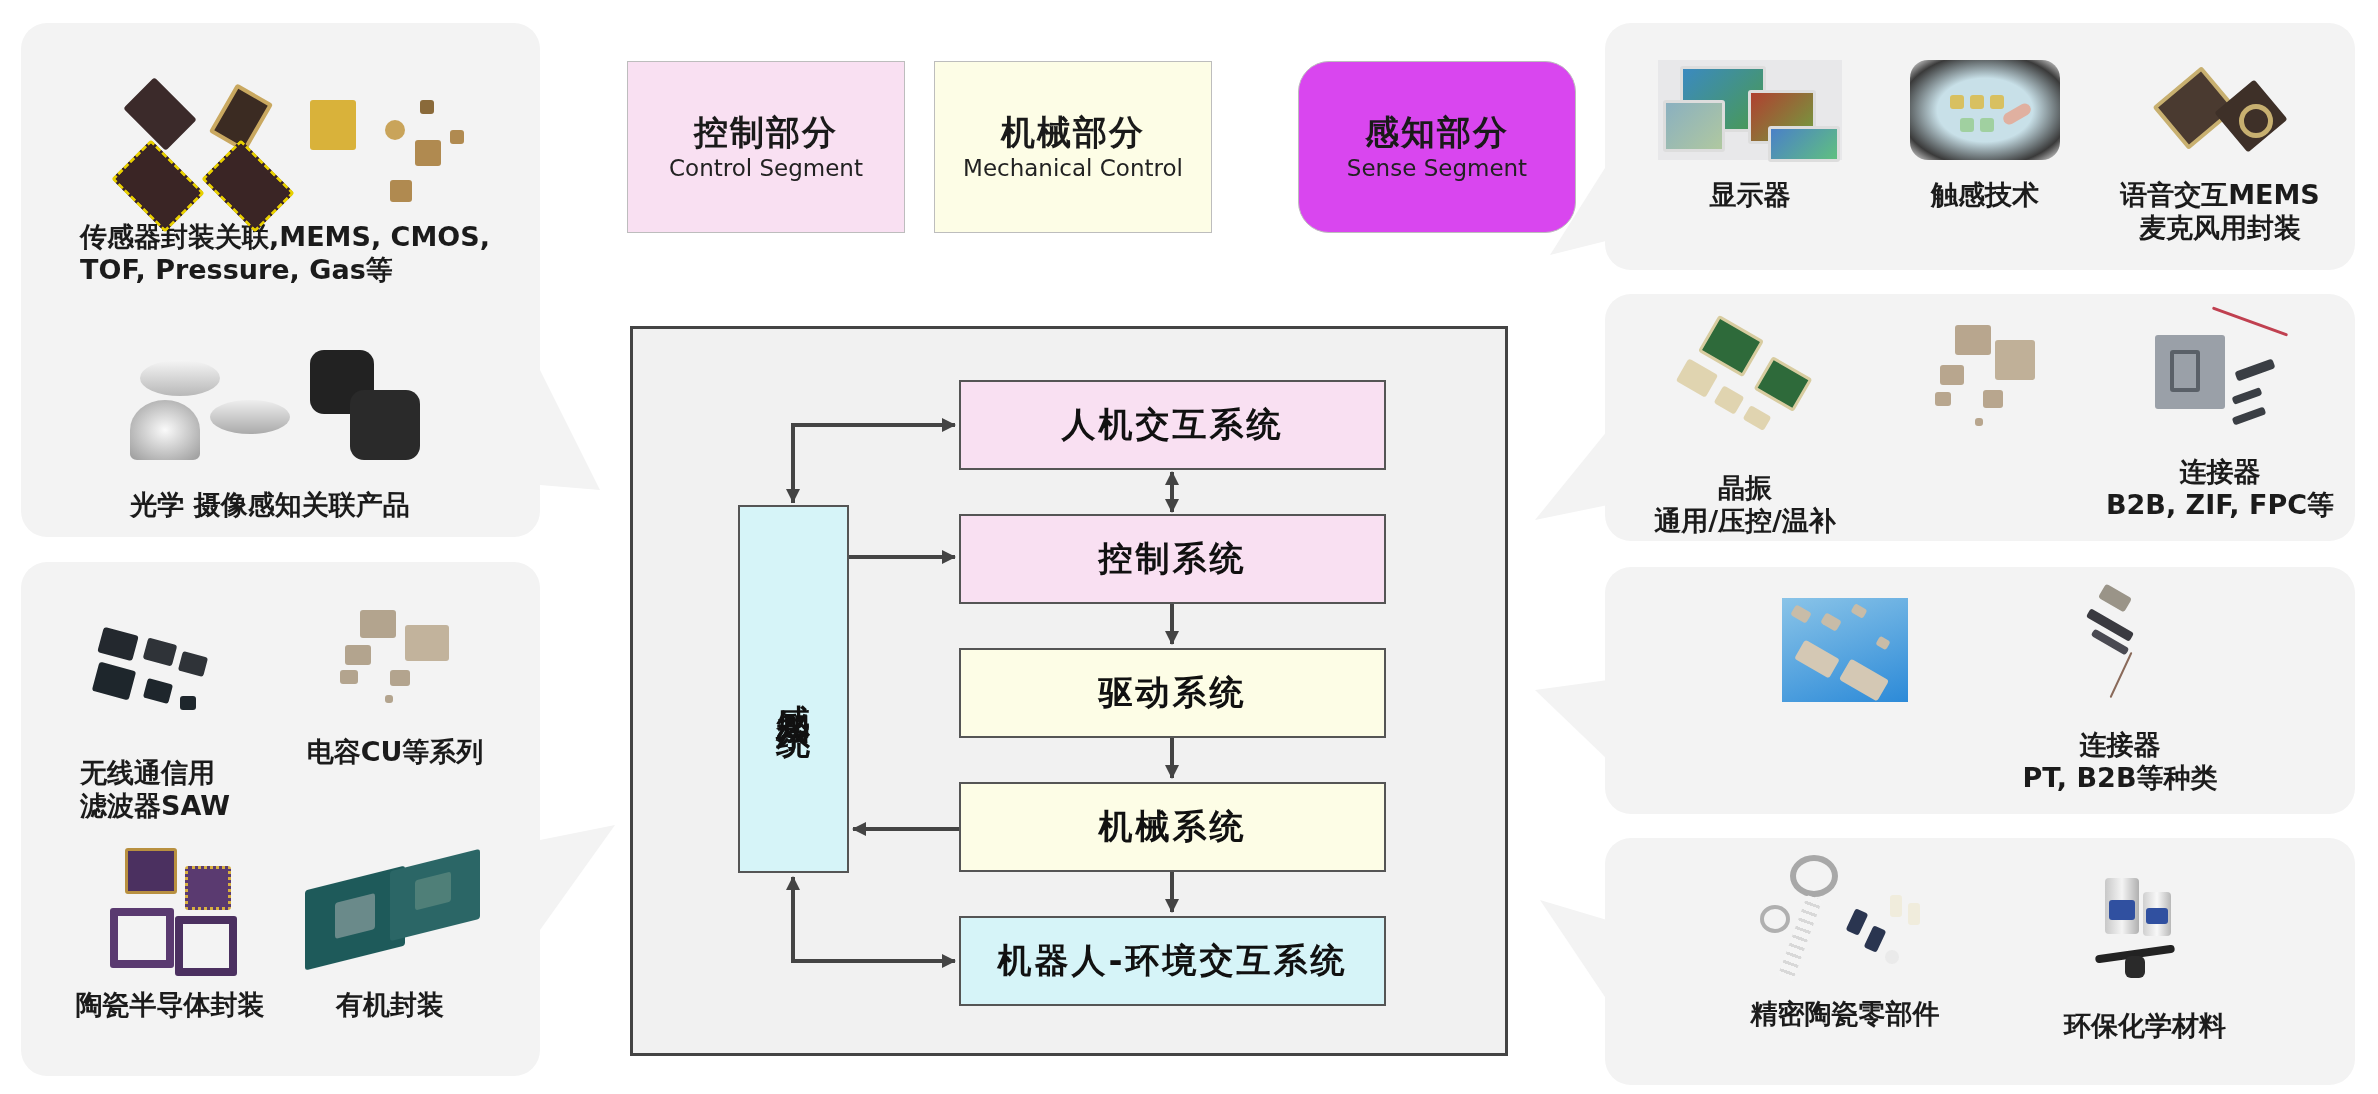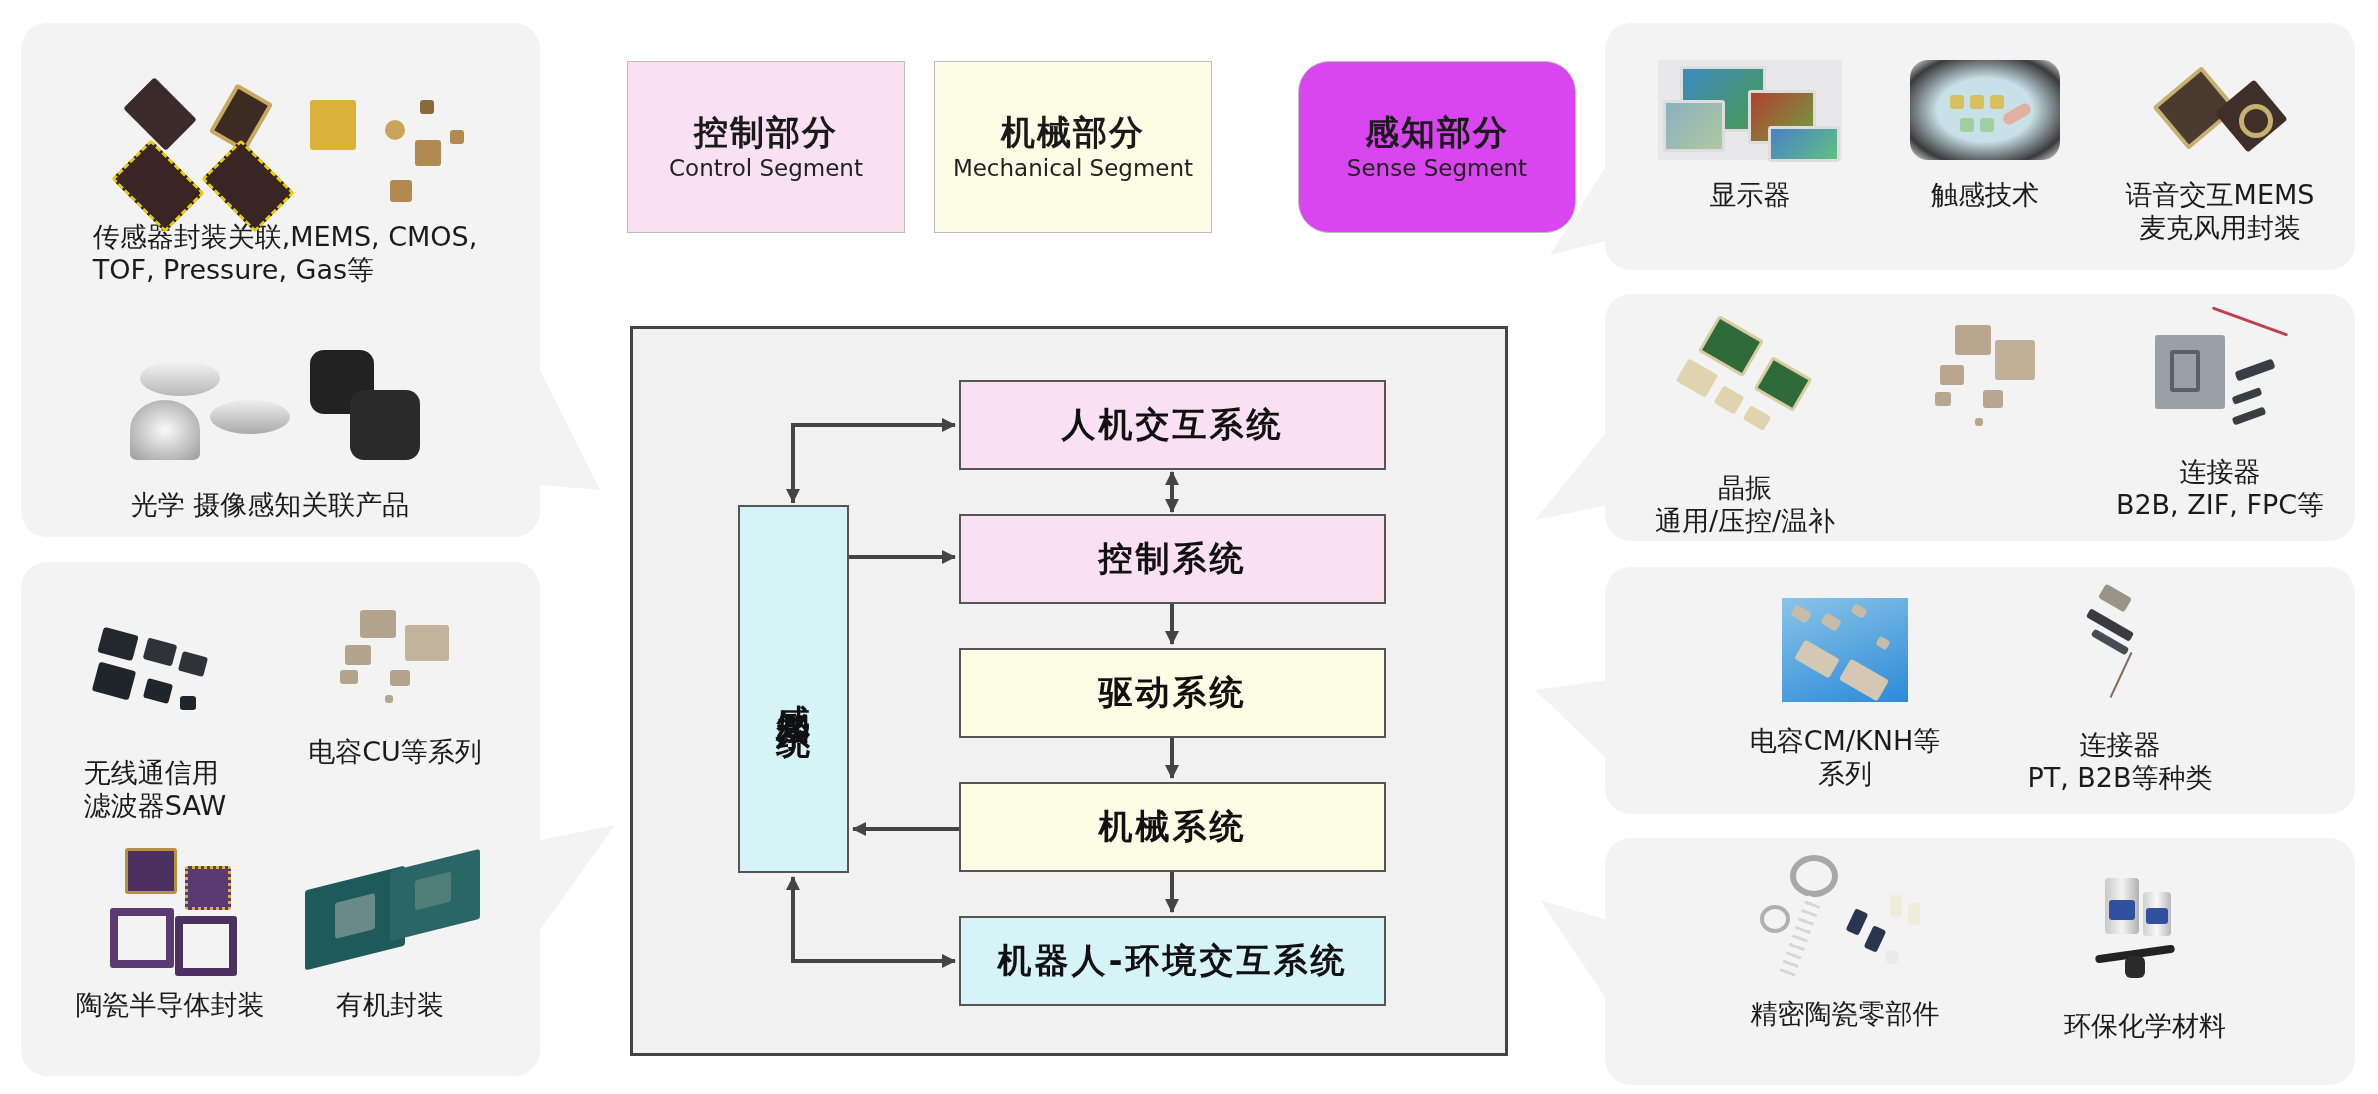--- a/index.html
+++ b/index.html
@@ -1,19 +1,19 @@
 <!DOCTYPE html>
 <html><head>
 <meta charset="utf-8">
 <style>
   html,body{margin:0;padding:0;background:#ffffff;}
   body{width:2378px;height:1094px;position:relative;overflow:hidden;font-family:"DejaVu Sans","Liberation Sans",sans-serif;color:#1a1a1a;}
   .panel{position:absolute;background:#f3f3f3;border-radius:26px;}
   .tail{position:absolute;width:0;height:0;}
-  .item{position:absolute;display:flex;flex-direction:column;align-items:center;}
+  .item{position:absolute;display:flex;flex-direction:column;align-items:center;font-weight:bold;}
   .thumb{position:relative;}
   .cap{font-size:27px;line-height:33px;text-align:center;white-space:pre-line;color:#1b1b1b;}
   .legend{position:absolute;top:61px;width:278px;height:172px;border:1px solid #bdbdbd;box-sizing:border-box;display:flex;flex-direction:column;align-items:center;justify-content:center;}
   .legend .zh{font-size:34px;font-weight:bold;line-height:42px;letter-spacing:2px;}
   .legend .en{font-size:23px;line-height:30px;color:#222;}
   .frame{position:absolute;left:630px;top:326px;width:878px;height:730px;background:#f1f1f1;border:3px solid #444;box-sizing:border-box;}
   .node{position:absolute;border:2px solid #555;box-sizing:border-box;display:flex;align-items:center;justify-content:center;font-size:34px;font-weight:bold;letter-spacing:3px;color:#111;}
   .vnode{writing-mode:vertical-rl;text-orientation:upright;letter-spacing:6px;}
   svg.arrows{position:absolute;left:0;top:0;pointer-events:none;}
   .chip{position:absolute;border-radius:3px;}
@@ -98,21 +98,21 @@
   </div>
   <div class="cap" style="margin-top:20px;">有机封装</div>
 </div>
 
 <div class="legend" style="left:627px;background:#f9e0f2;">
   <div class="zh">控制部分</div>
   <div class="en">Control Segment</div>
 </div>
 <div class="legend" style="left:934px;background:#fdfde6;">
   <div class="zh">机械部分</div>
-  <div class="en">Mechanical Segment</div>
+  <div class="en">Mechanical Control</div>
 </div>
 <div class="legend" style="left:1298px;background:#d946ef;border-radius:31px;">
   <div class="zh">感知部分</div>
   <div class="en">Sense Segment</div>
 </div>
 
 <div class="frame"></div>
 
 <div class="node" style="left:959px;top:380px;width:427px;height:90px;background:#f9e0f2;">人机交互系统</div>
 <div class="node" style="left:959px;top:514px;width:427px;height:90px;background:#f9e0f2;">控制系统</div>
@@ -234,22 +234,20 @@
 
 <div class="item" style="left:1735px;top:598px;width:220px;">
   <div class="thumb" style="width:126px;height:104px;background:linear-gradient(160deg,#8ac4e8,#2c8ad8);">
     <div class="chip" style="left:10px;top:10px;width:18px;height:12px;background:#c8bca8;transform:rotate(30deg);"></div>
     <div class="chip" style="left:40px;top:18px;width:18px;height:12px;background:#c8bca8;transform:rotate(30deg);"></div>
     <div class="chip" style="left:70px;top:8px;width:14px;height:10px;background:#c8bca8;transform:rotate(30deg);"></div>
     <div class="chip" style="left:15px;top:50px;width:40px;height:22px;background:#d4c8b4;transform:rotate(30deg);"></div>
     <div class="chip" style="left:60px;top:70px;width:44px;height:24px;background:#d4c8b4;transform:rotate(30deg);"></div>
     <div class="chip" style="left:95px;top:40px;width:12px;height:10px;background:#c8bca8;transform:rotate(30deg);"></div>
   </div>
-  <div class="cap" style="margin-top:22px;">电容CM/KNH等
-系列</div>
 </div>
 <div class="item" style="left:2000px;top:590px;width:240px;">
   <div class="thumb" style="width:100px;height:112px;">
     <div class="chip" style="left:30px;top:0;width:30px;height:16px;background:#9a9488;transform:rotate(30deg);"></div>
     <div class="chip" style="left:15px;top:30px;width:50px;height:10px;background:#3a3a40;transform:rotate(30deg);"></div>
     <div class="chip" style="left:20px;top:48px;width:40px;height:8px;background:#4a4a52;transform:rotate(30deg);"></div>
     <div class="chip" style="left:50px;top:60px;width:2px;height:50px;background:#8a6a5a;transform:rotate(25deg);"></div>
   </div>
   <div class="cap" style="margin-top:26px;">连接器
 PT, B2B等种类</div>

